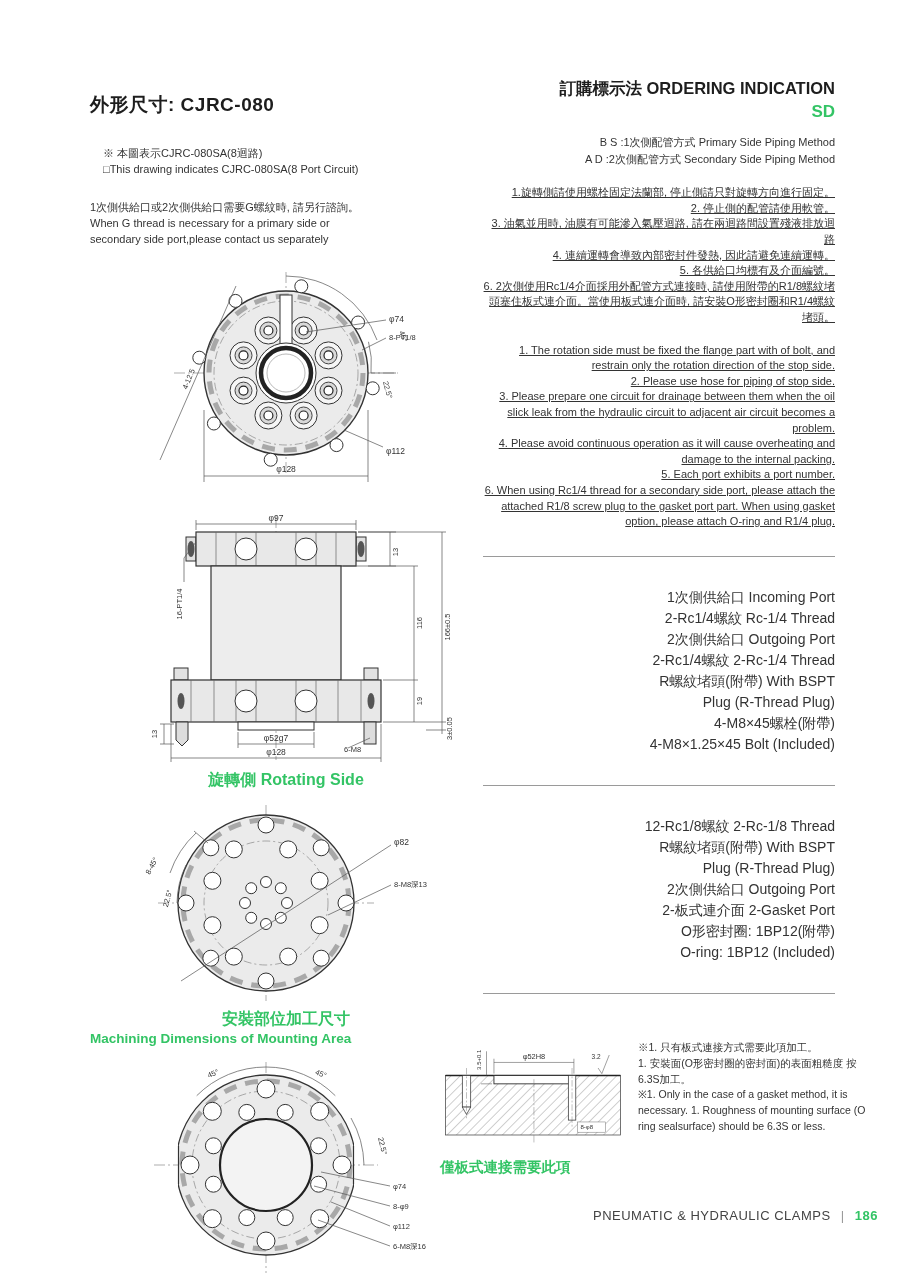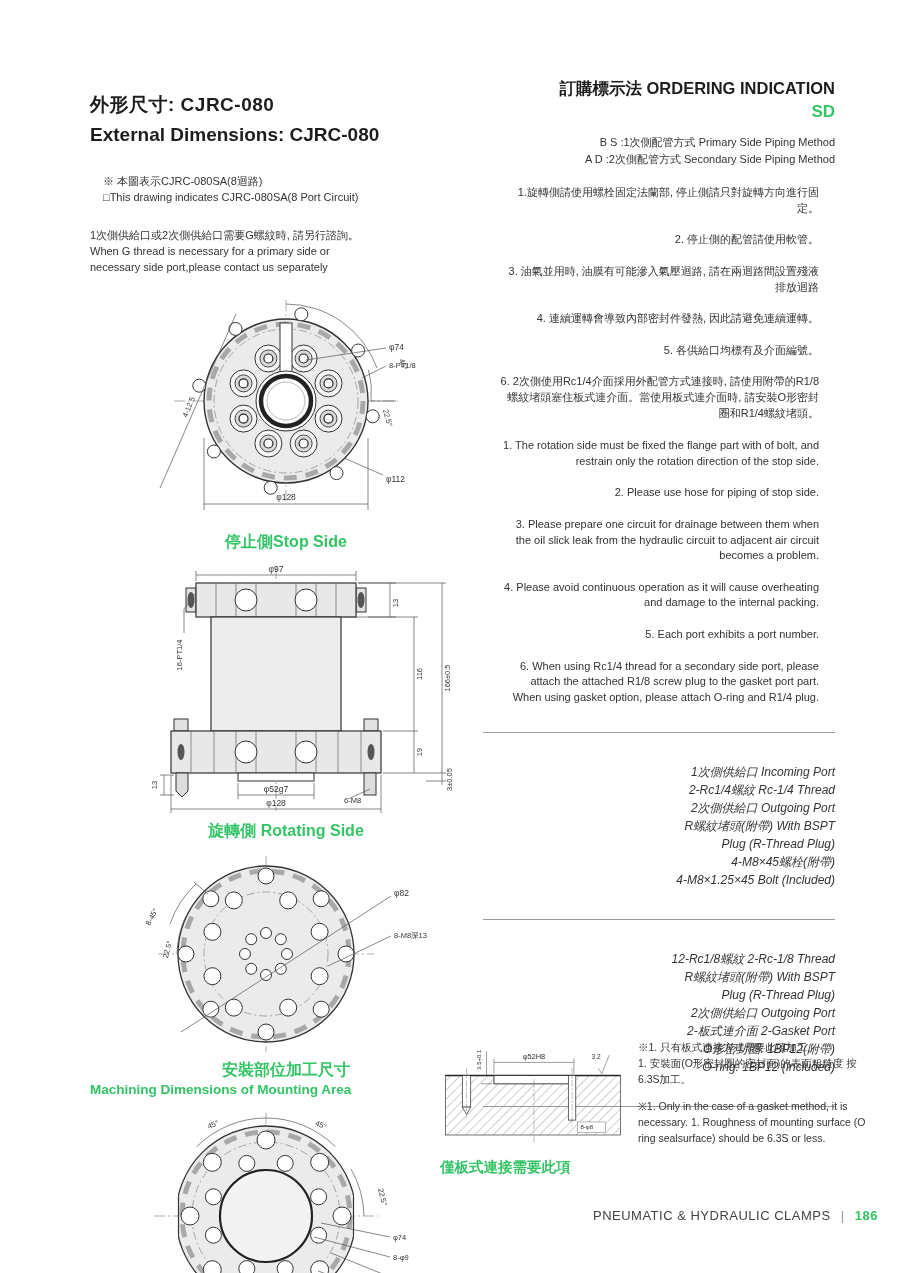--- a/index.html
+++ b/index.html
@@ -14,58 +14,57 @@
   .draw-wrap{margin-top:22px;text-align:center;}
   .cap{color:#33c465;font-weight:bold;font-size:16px;text-align:center;margin-top:2px;}
   .cap-sub{color:#33c465;font-weight:bold;font-size:13.5px;text-align:left;margin-top:1px;}
   
   .rcol{position:absolute;left:483px;top:78px;width:352px;text-align:right;}
   .ord-title{font-size:16.5px;font-weight:bold;color:#1d1d1d;}
   .ord-model{font-size:17px;font-weight:bold;color:#33c465;margin-top:5px;}
   .ord-suffix{font-size:17px;font-weight:bold;color:#33c465;padding-left:92px;margin-top:2px;}
   .ord-codes{margin-top:12px;font-size:11px;line-height:1.55;color:#333;}
   .nlist{margin-top:17px;font-size:11px;line-height:1.42;color:#333;}
-  .nlist div{margin:16px;}
+  .nlist div{margin:0;text-decoration:underline;}
   .rule{border:none;border-top:1.5px solid #9a9a9a;margin:0;width:100%;}
   .rule1{margin-top:26px;}
-  .ports{font-size:12px;line-height:1.5;color:#333;margin-top:30px;margin-bottom:30px;font-style:italic;}
+  .ports{font-size:14px;line-height:1.5;color:#333;margin-top:30px;margin-bottom:30px;}
   
   .gasket{position:absolute;left:440px;top:1040px;width:430px;display:flex;gap:12px;}
   .gasket-left{width:186px;}
   .gasket-cap{color:#33c465;font-weight:bold;font-size:14.5px;margin-top:4px;white-space:nowrap;}
   .gasket-notes{flex:1;font-size:10.5px;line-height:1.5;color:#333;}
-  .gasket-notes .en{margin-top:12px;}
+  .gasket-notes .en{margin-top:0;}
   
   .footer{position:absolute;top:1208px;left:0;width:878px;text-align:right;font-size:13px;
           color:#444;letter-spacing:0.5px;}
   .footer .sep{color:#999;margin:0 6px;}
   .footer .pg{color:#33c465;font-weight:bold;}
   
   svg text{font-family:"Liberation Sans",sans-serif;fill:#333;}
   .dim{font-size:8.5px;}
   .dims{font-size:7.5px;}
 </style>
 </head>
 <body>
 
 <div class="page">
 
   <div class="lcol">
     <div class="title-zh">外形尺寸: CJRC-080</div>
-    <div class="title-en">External Dimensions: CJRC-080</div>
 
     <div class="smallnote">
       <div>※ 本圖表示CJRC-080SA(8迴路)</div>
       <div>□This drawing indicates CJRC-080SA(8 Port Circuit)</div>
     </div>
 
     <div class="gnote">
       <div>1次側供給口或2次側供給口需要G螺紋時, 請另行諮詢。</div>
       <div>When G thread is necessary for a primary side or</div>
-      <div>necessary side port,please contact us separately</div>
+      <div>secondary side port,please contact us separately</div>
     </div>
 
     <div class="draw-wrap">
       <svg viewBox="0 0 380 228" width="380" height="228">
         <g stroke="#777" stroke-width="0.6" fill="none" stroke-dasharray="11 3 2 3">
           <line x1="78" y1="103" x2="302" y2="103"></line>
           <line x1="190" y1="2" x2="190" y2="204"></line>
         </g>
         <circle cx="190" cy="103" r="82" fill="#ebebeb" stroke="#333" stroke-width="1.4"></circle>
         <circle cx="190" cy="103" r="77" fill="none" stroke="#a8a8a8" stroke-width="5" stroke-dasharray="13 9"></circle>
@@ -141,21 +140,20 @@
           <line x1="275" y1="103" x2="300" y2="103"></line>
         </g>
         <text class="dims" transform="translate(95,110) rotate(-68)" text-anchor="middle">4-12.5</text>
         <text class="dim" x="293" y="52">φ74</text>
         <text class="dims" x="293" y="70">8-PT1/8</text>
         <text class="dims" transform="translate(303,62) rotate(70)">45°</text>
         <text class="dims" transform="translate(287,112) rotate(75)">22.5°</text>
         <text class="dim" x="290" y="184">φ112</text>
         <text class="dim" x="190" y="202" text-anchor="middle">φ128</text>
       </svg>
-      <div class="cap">停止側Stop Side</div>
     </div>
 
     <div class="draw-wrap" style="margin-top:10px;">
       <svg viewBox="0 0 380 252" width="380" height="252">
         <line x1="180" y1="4" x2="180" y2="248" stroke="#777" stroke-width="0.6" stroke-dasharray="12 3 2 3"></line>
         <g>
           <rect x="90" y="25" width="10" height="24" fill="#e2e2e2" stroke="#333"></rect>
           <rect x="260" y="25" width="10" height="24" fill="#e2e2e2" stroke="#333"></rect>
           <rect x="100" y="20" width="160" height="34" fill="#e8e8e8" stroke="#333" stroke-width="1.2"></rect>
           <g stroke="#666" stroke-width="0.7">
@@ -377,20 +375,21 @@
       <div>5. Each port exhibits a port number.</div>
       <div>6. When using Rc1/4 thread for a secondary side port, please attach the attached R1/8 screw plug to the gasket port part.  When using gasket option, please attach O-ring and R1/4 plug.</div>
     </div>
 
     <hr class="rule rule1">
 
     <div class="ports">
       <div>1次側供給口  Incoming Port</div>
       <div>2-Rc1/4螺紋 Rc-1/4 Thread</div>
       <div>2次側供給口  Outgoing Port</div>
+      <div>2-Rc1/4螺紋  2-Rc-1/4 Thread</div>
       <div>R螺紋堵頭(附帶) With BSPT</div>
       <div>Plug (R-Thread Plug)</div>
       <div>4-M8×45螺栓(附帶)</div>
       <div>4-M8×1.25×45 Bolt  (Included)</div>
     </div>
 
     <hr class="rule">
 
     <div class="ports">
       <div>12-Rc1/8螺紋  2-Rc-1/8 Thread</div>

